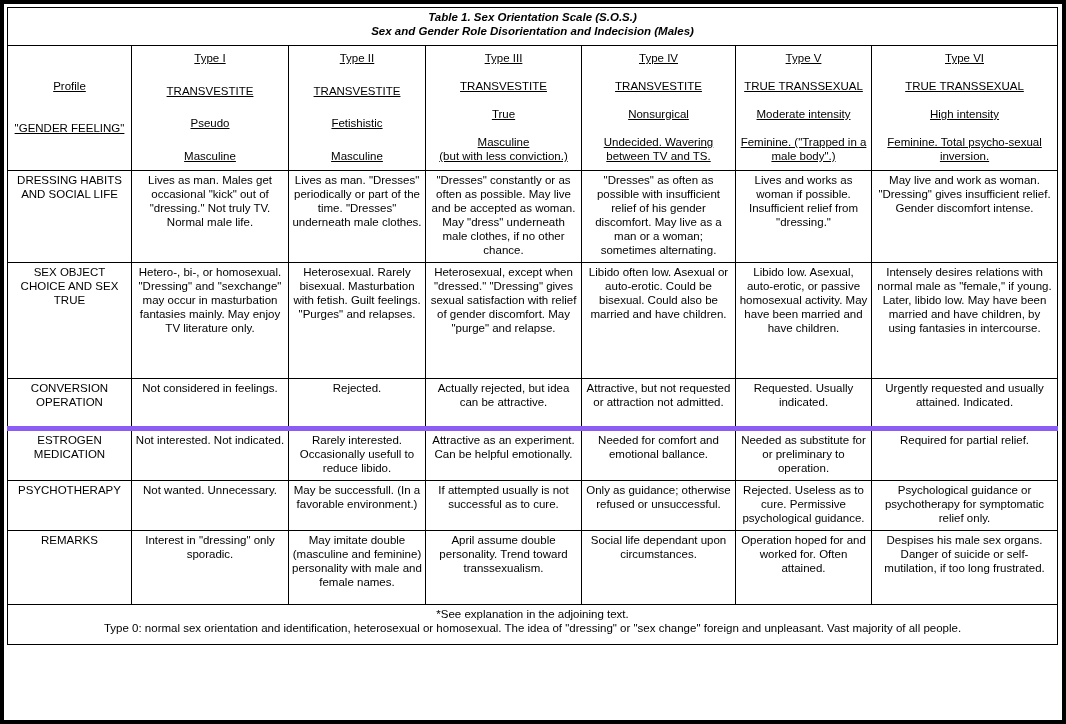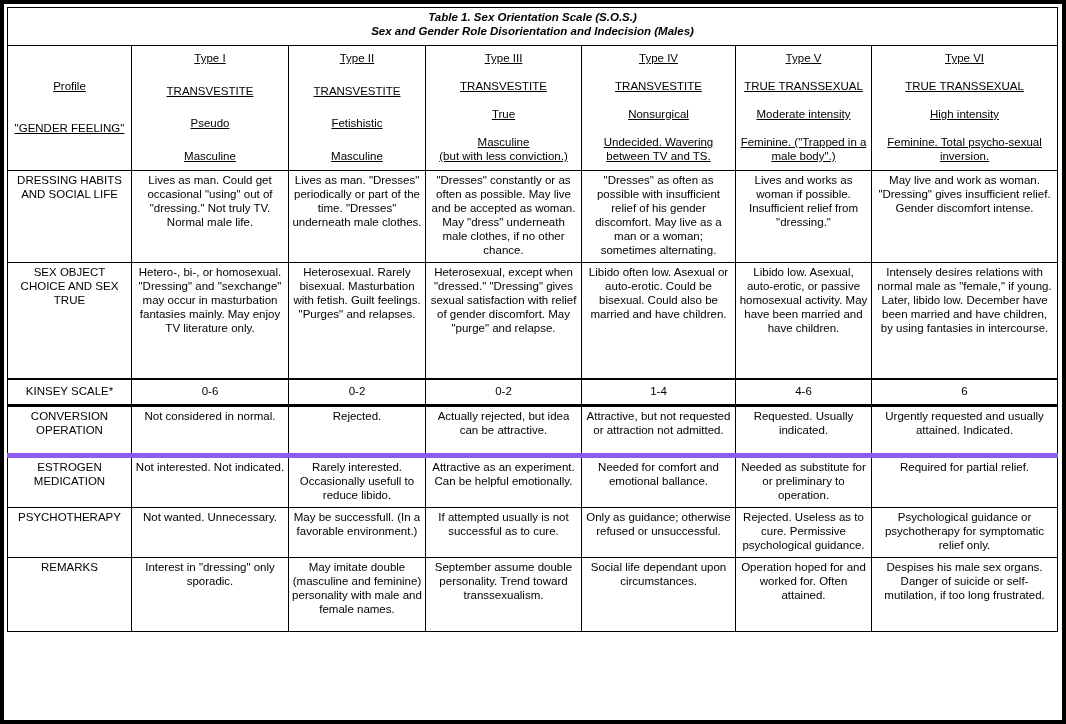--- a/index.html
+++ b/index.html
@@ -148,51 +148,42 @@
           <div>Type VI</div>
           <div>TRUE TRANSSEXUAL</div>
           <div>High intensity</div>
           <div class="preline">Feminine. Total psycho-sexual inversion.</div>
         </div>
       </td>
     </tr>
 
     <tr style="height:92px">
       <td>DRESSING HABITS AND SOCIAL LIFE</td>
-      <td>Lives as man. Could get occasional "using" out of "dressing." Not truly TV. Normal male life.</td>
+      <td>Lives as man. Males get occasional "kick" out of "dressing." Not truly TV. Normal male life.</td>
       <td>Lives as man. "Dresses" periodically or part of the time. "Dresses" underneath male clothes.</td>
       <td class="dbl">"Dresses" constantly or as often as possible. May live and be accepted as woman. May "dress" underneath male clothes, if no other chance.</td>
       <td>"Dresses" as often as possible with insufficient relief of his gender discomfort. May live as a man or a woman; sometimes alternating.</td>
       <td>Lives and works as woman if possible. Insufficient relief from "dressing."</td>
       <td>May live and work as woman. "Dressing" gives insufficient relief. Gender discomfort intense.</td>
     </tr>
 
     <tr style="height:116px">
       <td>SEX OBJECT CHOICE AND SEX TRUE</td>
       <td>Hetero-, bi-, or homosexual. "Dressing" and "sexchange" may occur in masturbation fantasies mainly. May enjoy TV literature only.</td>
       <td>Heterosexual. Rarely bisexual. Masturbation with fetish. Guilt feelings. "Purges" and relapses.</td>
       <td class="dbl">Heterosexual, except when "dressed." "Dressing" gives sexual satisfaction with relief of gender discomfort. May "purge" and relapse.</td>
       <td>Libido often low. Asexual or auto-erotic. Could be bisexual. Could also be married and have children.</td>
       <td>Libido low. Asexual, auto-erotic, or passive homosexual activity. May have been married and have children.</td>
-      <td>Intensely desires relations with normal male as "female," if young. Later, libido low. December have been married and have children, by using fantasies in intercourse.</td>
-    </tr>
-
-    <tr class="kinsey-row">
-      <td>KINSEY SCALE*</td>
-      <td>0-6</td>
-      <td>0-2</td>
-      <td class="dbl">0-2</td>
-      <td>1-4</td>
-      <td>4-6</td>
-      <td>6</td>
-    </tr>
+      <td>Intensely desires relations with normal male as "female," if young. Later, libido low. May have been married and have children, by using fantasies in intercourse.</td>
+    </tr>
+
 
     <tr class="conversion-row" style="height:50px">
       <td>CONVERSION OPERATION</td>
-      <td>Not considered in normal.</td>
+      <td>Not considered in feelings.</td>
       <td>Rejected.</td>
       <td class="dbl">Actually rejected, but idea can be attractive.</td>
       <td>Attractive, but not requested or attraction not admitted.</td>
       <td>Requested. Usually indicated.</td>
       <td>Urgently requested and usually attained. Indicated.</td>
     </tr>
 
     <tr style="height:52px">
       <td>ESTROGEN MEDICATION</td>
       <td>Not interested. Not indicated.</td>
@@ -210,21 +201,27 @@
       <td class="dbl">If attempted usually is not successful as to cure.</td>
       <td>Only as guidance; otherwise refused or unsuccessful.</td>
       <td>Rejected. Useless as to cure. Permissive psychological guidance.</td>
       <td>Psychological guidance or psychotherapy for symptomatic relief only.</td>
     </tr>
 
     <tr style="height:74px">
       <td>REMARKS</td>
       <td>Interest in "dressing" only sporadic.</td>
       <td>May imitate double (masculine and feminine) personality with male and female names.</td>
-      <td class="dbl">September assume double personality. Trend toward transsexualism.</td>
+      <td class="dbl">April assume double personality. Trend toward transsexualism.</td>
       <td>Social life dependant upon circumstances.</td>
       <td>Operation hoped for and worked for. Often attained.</td>
       <td>Despises his male sex organs. Danger of suicide or self-mutilation, if too long frustrated.</td>
     </tr>
 
+    <tr style="height:40px">
+      <td class="footer-cell" colspan="7">
+        <div>*See explanation in the adjoining text.</div>
+        <div>Type 0: normal sex orientation and identification, heterosexual or homosexual. The idea of "dressing" or "sex change" foreign and unpleasant. Vast majority of all people.</div>
+      </td>
+    </tr>
   </tbody>
     </table>
 </div>
 
 </body></html>

